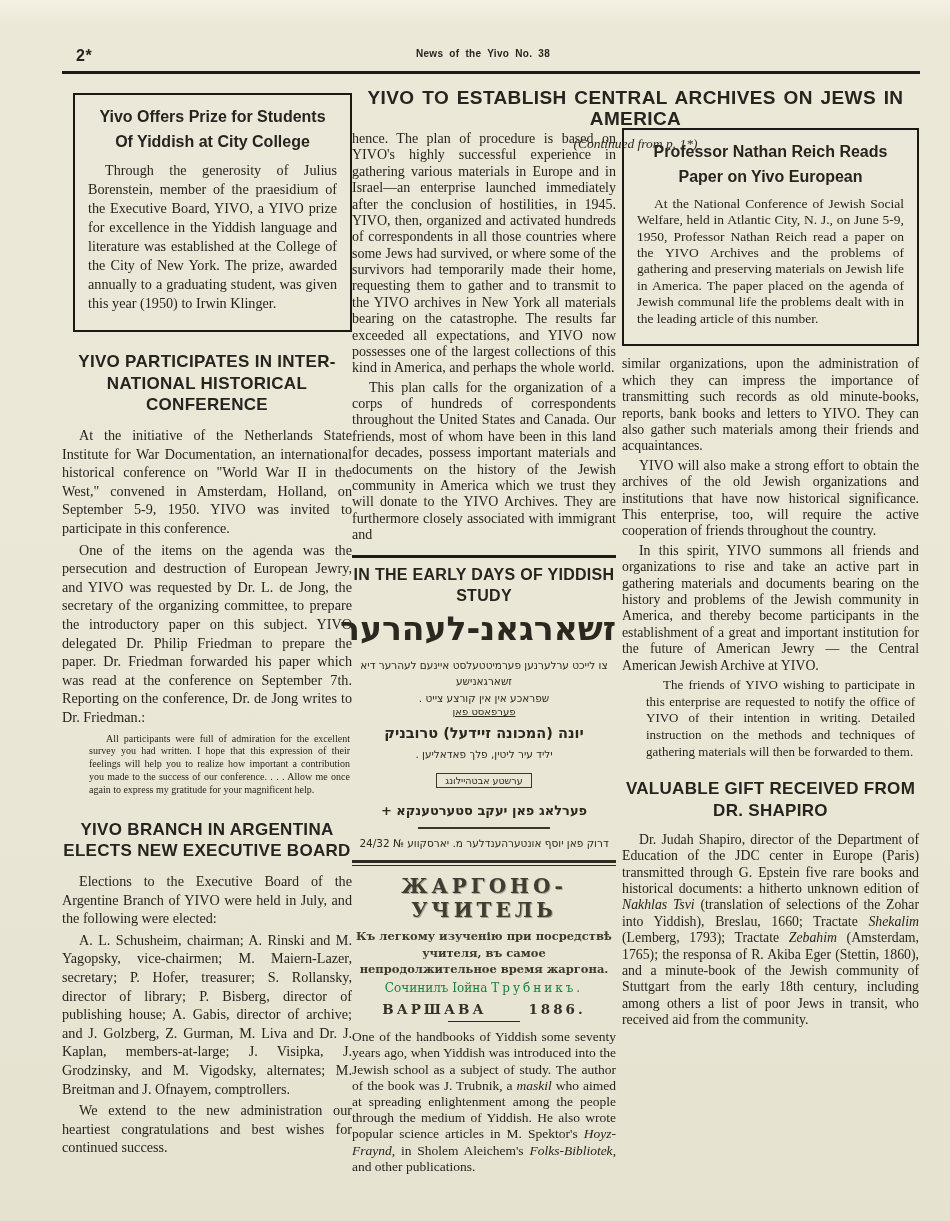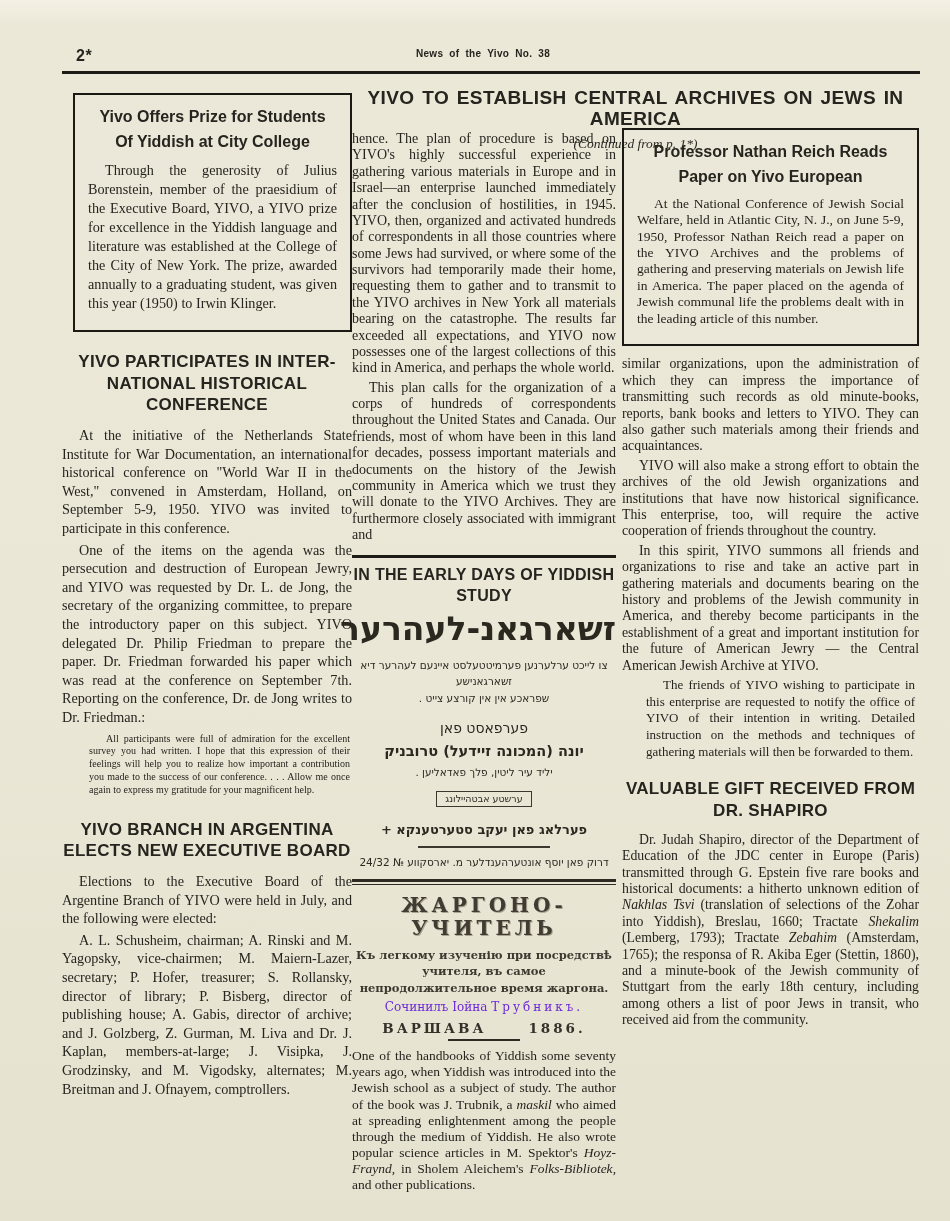--- a/index.html
+++ b/index.html
@@ -44,33 +44,33 @@
   .note{margin:0 4px 0 24px;font-size:13px;line-height:1.28;}
   
   .mid-rule{height:2.5px;background:#1d1b16;margin:12px 0 7px;}
   .yiddish-heading{margin:0 0 4px;text-align:center;font-family:"Liberation Sans",sans-serif;
     font-weight:bold;font-size:16px;line-height:1.3;letter-spacing:.3px;}
   .facs{text-align:center;color:#2b2820;}
   .facs [dir="rtl"]{font-family:"DejaVu Sans",sans-serif;}
   .facs-title{font-size:33px;font-weight:bold;margin-top:4px;}
   .facs-sub{font-size:20px;font-weight:bold;margin-top:14px;}
   .facs-small{font-size:10.5px;line-height:1.55;margin-top:8px;}
-  .facs-byline{font-size:14px;margin-top:14px;}
+  .facs-byline{font-size:10px;text-decoration:underline;}
   .facs-author{font-size:14.5px;font-weight:bold;margin-top:7px;}
   .facs-origin{font-size:10.5px;margin-top:6px;}
   .facs-part{display:inline-block;font-size:9.5px;border:1px solid #3a372e;padding:1px 8px;margin-top:13px;}
   .facs-publisher{font-size:13px;font-weight:bold;margin-top:15px;}
   .facs-shortrule{width:132px;height:1.5px;background:#3a372e;margin:9px auto 8px;}
   .facs-printer{font-size:10.5px;}
   .facs-doublerule{border-top:3px solid #2e2b24;border-bottom:1px solid #2e2b24;height:2px;margin:11px 0 9px;}
   .facs-cyr-title{font-family:"DejaVu Serif",serif;font-weight:bold;font-size:20px;
     letter-spacing:4px;color:#403c33;text-shadow:1px 1px 0 rgba(120,112,90,.55);}
   .facs-cyr{font-family:"DejaVu Serif",serif;font-weight:bold;font-size:11.5px;color:#3c392f;
     line-height:1.45;margin-top:6px;}
-  .facs-cyr-author{font-family:"DejaVu Serif",serif;font-size:12px;margin-top:3px;color:#6d28d9;}
+  .facs-cyr-author{font-family:"DejaVu Serif",serif;font-size:12px;margin-top:3px;color:#15803d;}
   .facs-cyr-sp{letter-spacing:3px;}
   .facs-city{font-family:"DejaVu Serif",serif;font-weight:bold;font-size:13.5px;
     letter-spacing:3px;margin-top:7px;color:#34312a;}
   .facs-city .gap{display:inline-block;width:42px;}
   .facs-underline{width:72px;height:1.5px;background:#2e2b24;margin:3px auto 0;}
   .caption{margin-top:7px;font-size:13.5px;line-height:1.2;}
   i{font-style:italic;}
 </style>
 </head>
 <body>
@@ -102,20 +102,21 @@
   <p class="indent">At the initiative of the Netherlands State Institute for War Documentation, an international historical conference on "World War II in the West," convened in Amsterdam, Holland, on September 5-9, 1950. YIVO was invited to participate in this conference.</p>
   <p class="indent">One of the items on the agenda was the persecution and destruction of European Jewry, and YIVO was requested by Dr. L. de Jong, the secretary of the organizing committee, to prepare the introductory paper on this subject. YIVO delegated Dr. Philip Friedman to prepare the paper. Dr. Friedman forwarded his paper which was read at the conference on September 7th. Reporting on the conference, Dr. de Jong writes to Dr. Friedman.:</p>
   <p class="blockquote indent">All participants were full of admiration for the excellent survey you had written. I hope that this expression of their feelings will help you to realize how important a contribution you made to the success of our conference. . . . Allow me once again to express my gratitude for your magnificent help.</p>
 
   <div class="sec-heading" style="margin-top:22px;">
     <div>YIVO BRANCH IN ARGENTINA</div>
     <div>ELECTS NEW EXECUTIVE BOARD</div>
   </div>
   <p class="indent">Elections to the Executive Board of the Argentine Branch of YIVO were held in July, and the following were elected:</p>
   <p class="indent">A. L. Schusheim, chairman; A. Rinski and M. Yagopsky, vice-chairmen; M. Maiern-Lazer, secretary; P. Hofer, treasurer; S. Rollansky, director of library; P. Bisberg, director of publishing house; A. Gabis, director of archive; and J. Golzberg, Z. Gurman, M. Liva and Dr. J. Kaplan, members-at-large; J. Visipka, J. Grodzinsky, and M. Vigodsky, alternates; M. Breitman and J. Ofnayem, comptrollers.</p>
+  <p class="indent">We extend to the new administration our heartiest congratulations and best wishes for continued success.</p>
 </div>
 
 <div class="col col-mid">
   <p>hence. The plan of procedure is based on YIVO's highly successful experience in gathering various materials in Europe and in Israel—an enterprise launched immediately after the conclusion of hostilities, in 1945. YIVO, then, organized and activated hundreds of correspondents in all those countries where some Jews had survived, or where some of the survivors had temporarily made their home, requesting them to gather and to transmit to the YIVO archives in New York all materials bearing on the catastrophe. The results far exceeded all expectations, and YIVO now possesses one of the largest collections of this kind in America, and perhaps the whole world.</p>
   <p class="indent">This plan calls for the organization of a corps of hundreds of correspondents throughout the United States and Canada. Our friends, most of whom have been in this land for decades, possess important materials and documents on the history of the Jewish community in America which we trust they will donate to the YIVO Archives. They are furthermore closely associated with immigrant and</p>
 
   <div class="mid-rule"></div>
   <div class="yiddish-heading">
     <div>IN THE EARLY DAYS OF YIDDISH</div>
     <div>STUDY</div>

